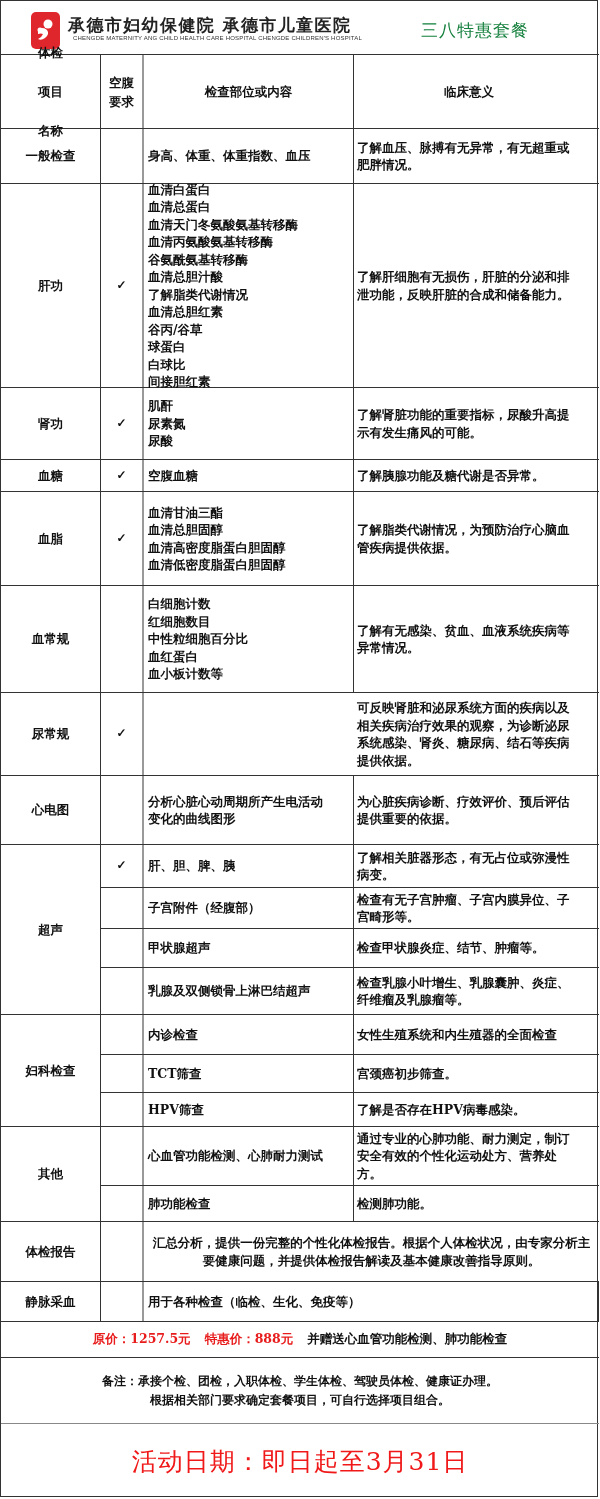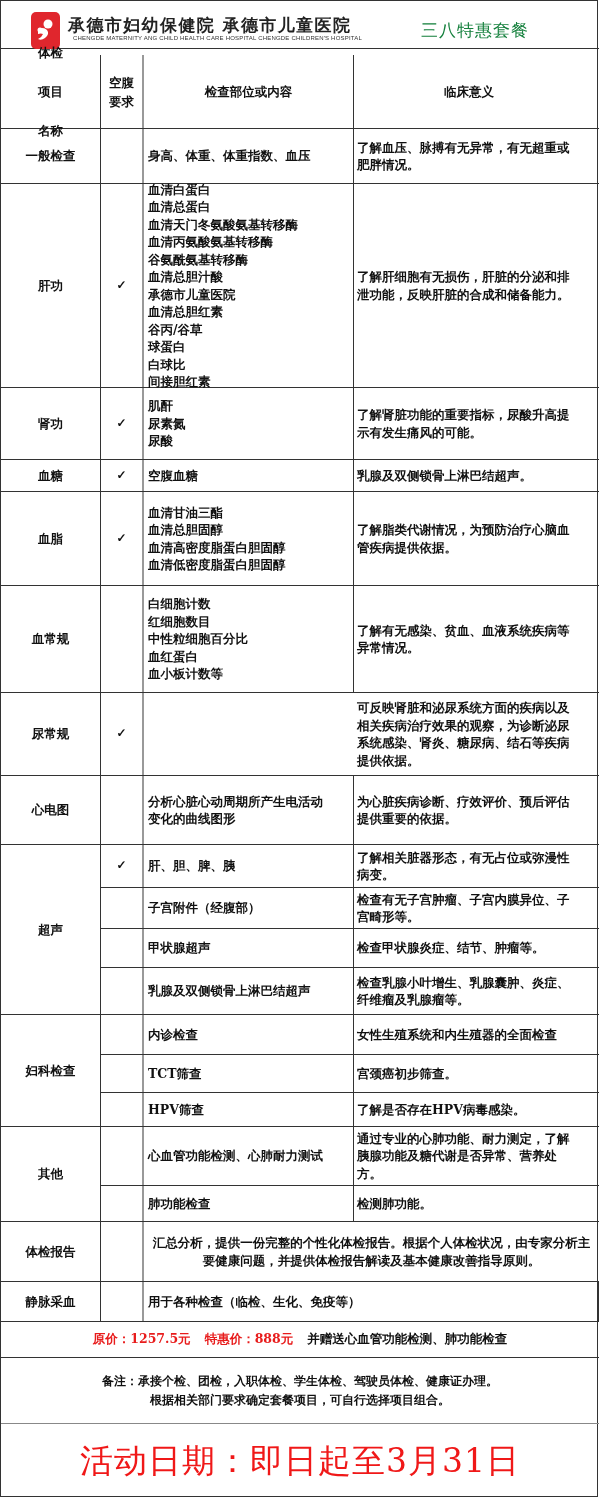--- a/index.html
+++ b/index.html
@@ -1,20 +1,20 @@
 <!DOCTYPE html>
 <html><head>
 <meta charset="utf-8">
 <style>
   html, body { margin: 0; padding: 0; background: #ffffff; }
   body { width: 600px; height: 1499px; position: relative; overflow: hidden;
          font-family: "DejaVu Serif", "Liberation Serif", serif; color: #111; }
   .page { position: absolute; left: 0; top: 0; width: 598px; height: 1497px;
           border: 1px solid #333; box-sizing: border-box; }
-  .header { position: absolute; left: 0; top: 0; width: 598px; height: 48px;
+  .header { position: absolute; left: 0; top: 0; width: 598px; height: 54px;
             border-bottom: 1px solid #333; box-sizing: border-box; }
   .logo-box { position: absolute; left: 30px; top: 11px; width: 29px; height: 37px;
               background: #e0262d; border-radius: 5px; }
   .logo-box svg { position: absolute; left: 4px; top: 6px; }
   .hosp-cn { position: absolute; left: 67px; top: 13px; font-size: 17px; font-weight: bold;
              letter-spacing: 1.4px; color: #222; white-space: nowrap; }
   .hosp-en { position: absolute; left: 72px; top: 34px; font-size: 6px; color: #333;
              font-family: "Liberation Sans", sans-serif; white-space: nowrap; letter-spacing: 0.2px; }
   .pkg-title { position: absolute; left: 420px; top: 18px; font-size: 17px; color: #15803d;
                letter-spacing: 1px; white-space: nowrap; }
@@ -46,21 +46,21 @@
                border-bottom: 1px solid #333; box-sizing: border-box;
                display: flex; align-items: center; justify-content: center;
                font-size: 12.5px; font-weight: bold; white-space: nowrap; }
   .red { color: #e81c1c; }
   .notes-row { position: absolute; left: 0; top: 1357px; width: 598px; height: 66px;
                border-bottom: 1px solid #888; box-sizing: border-box;
                display: flex; flex-direction: column; align-items: center; justify-content: center;
                font-size: 12px; font-weight: bold; line-height: 19px; }
   .date-row { position: absolute; left: 0; top: 1423px; width: 598px; height: 74px;
               display: flex; align-items: center; justify-content: center;
-              font-size: 33px; color: #f01818; letter-spacing: 1px; }
+              font-size: 25px; color: #f01818; letter-spacing: 1px; }
 </style>
 </head>
 <body>
 
 <div class="page">
 
   <div class="header">
     <div class="logo-box">
       <svg width="21" height="25" viewBox="0 0 21 25">
         <circle cx="13" cy="6" r="4.5" fill="#fff"></circle>
@@ -100,21 +100,21 @@
       <div class="cell c1">肝功</div>
       <div class="cell c2 check">✓</div>
       <div class="cell c3">
         <div class="list">
           <div>血清白蛋白</div>
           <div>血清总蛋白</div>
           <div>血清天门冬氨酸氨基转移酶</div>
           <div>血清丙氨酸氨基转移酶</div>
           <div>谷氨酰氨基转移酶</div>
           <div>血清总胆汁酸</div>
-          <div>承德市儿童医院</div>
+          <div>了解脂类代谢情况</div>
           <div>血清总胆红素</div>
           <div>谷丙/谷草</div>
           <div>球蛋白</div>
           <div>白球比</div>
           <div>间接胆红素</div>
         </div>
       </div>
       <div class="cell c4">了解肝细胞有无损伤，肝脏的分泌和排泄功能，反映肝脏的合成和储备能力。</div>
     </div>
 
@@ -128,21 +128,21 @@
           <div>尿酸</div>
         </div>
       </div>
       <div class="cell c4">了解肾脏功能的重要指标，尿酸升高提示有发生痛风的可能。</div>
     </div>
 
     <div class="row" style="top:405px;height:32px;">
       <div class="cell c1">血糖</div>
       <div class="cell c2 check">✓</div>
       <div class="cell c3">空腹血糖</div>
-      <div class="cell c4">乳腺及双侧锁骨上淋巴结超声。</div>
+      <div class="cell c4">了解胰腺功能及糖代谢是否异常。</div>
     </div>
 
     <div class="row" style="top:437px;height:94px;">
       <div class="cell c1">血脂</div>
       <div class="cell c2 check">✓</div>
       <div class="cell c3">
         <div class="list">
           <div>血清甘油三酯</div>
           <div>血清总胆固醇</div>
           <div>血清高密度脂蛋白胆固醇</div>
@@ -226,21 +226,21 @@
         <div class="cell c3">HPV筛查</div>
         <div class="cell c4">了解是否存在HPV病毒感染。</div>
       </div>
     </div>
 
     <div class="row" style="top:1072px;height:95px;">
       <div class="cell c1">其他</div>
       <div class="sub bb" style="top:0;height:59px;">
         <div class="cell c2"></div>
         <div class="cell c3">心血管功能检测、心肺耐力测试</div>
-        <div class="cell c4">通过专业的心肺功能、耐力测定，了解胰腺功能及糖代谢是否异常、营养处方。</div>
+        <div class="cell c4">通过专业的心肺功能、耐力测定，制订安全有效的个性化运动处方、营养处方。</div>
       </div>
       <div class="sub" style="top:59px;height:35px;">
         <div class="cell c2"></div>
         <div class="cell c3">肺功能检查</div>
         <div class="cell c4">检测肺功能。</div>
       </div>
     </div>
 
     <div class="row" style="top:1167px;height:60px;">
       <div class="cell c1">体检报告</div>

